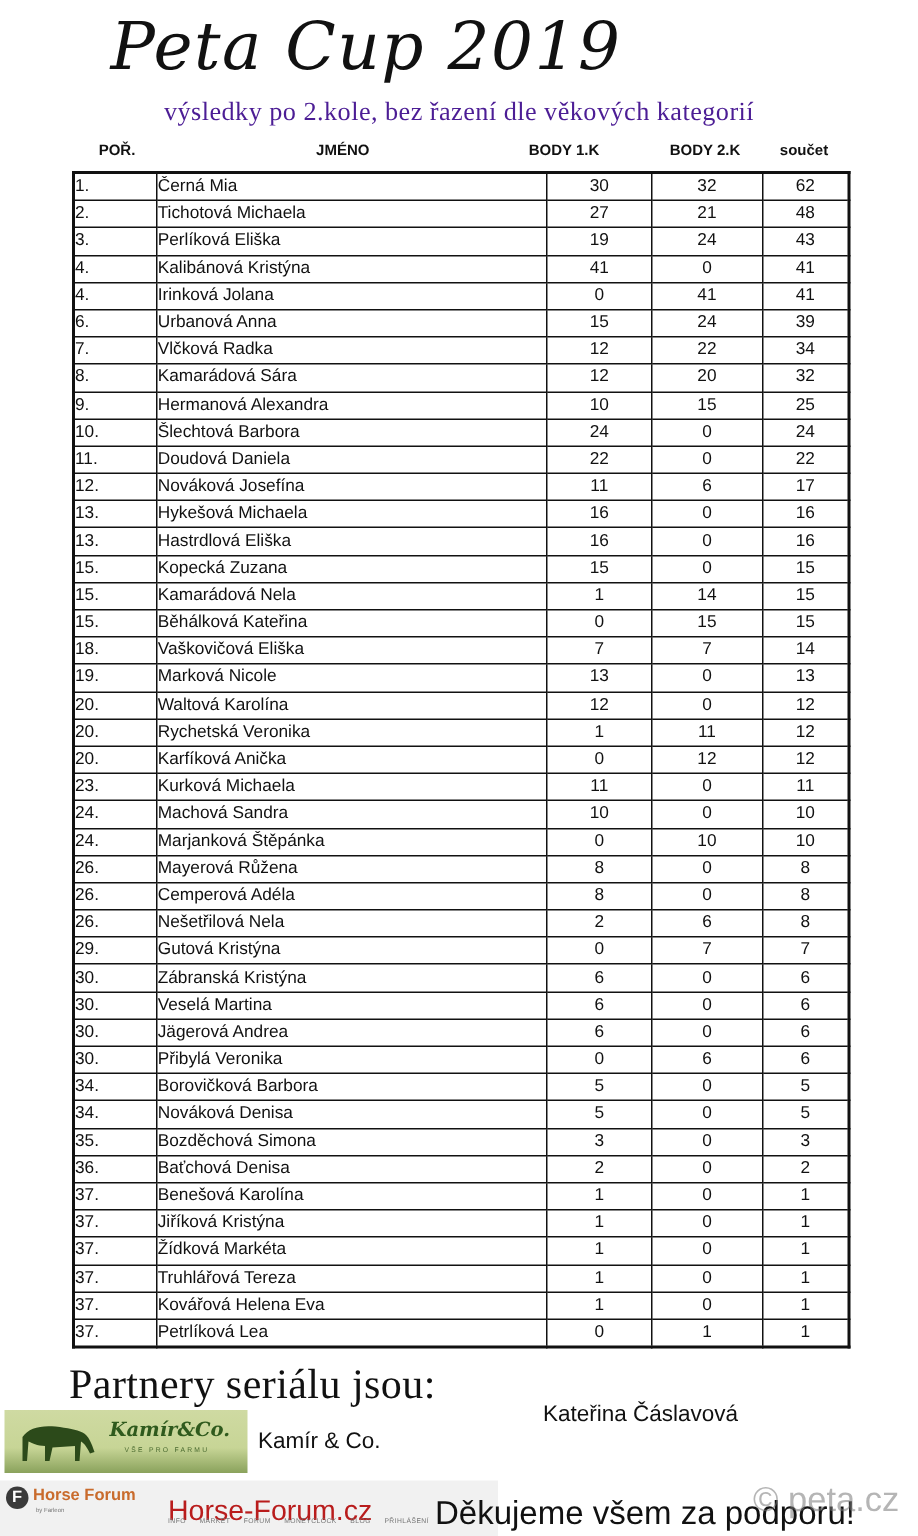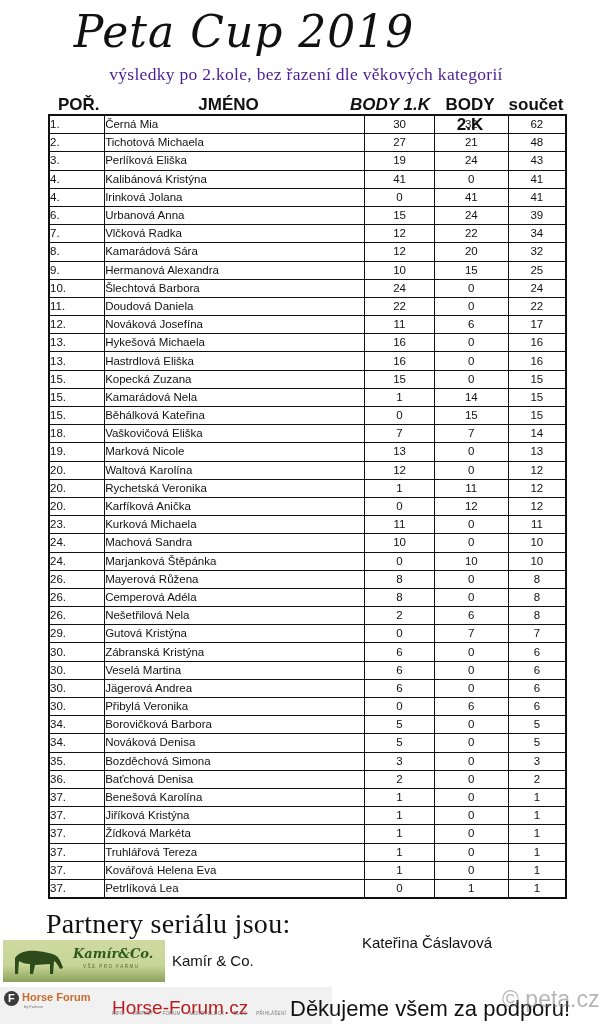--- a/index.html
+++ b/index.html
@@ -1,19 +1,19 @@
 <!DOCTYPE html>
 <html><head>
 <meta charset="utf-8">
 <style>
   html, body { margin: 0; padding: 0; background: #ffffff; }
   body { width: 612px; height: 1024px; position: relative; overflow: hidden; font-family: "Liberation Sans", sans-serif; color: #111; }
   .title { position: absolute; left: 0; top: 6px; width: 488px; text-align: center; font-family: "DejaVu Serif", serif; font-style: italic; font-size: 44px; line-height: 52px; letter-spacing: 1px; color: #111; }
   .subtitle { position: absolute; left: 0; top: 64px; width: 612px; text-align: center; font-family: "Liberation Serif", serif; font-size: 17.5px; letter-spacing: 0.3px; color: #4c1d95; }
-  .col-headers { position: absolute; top: 95px; left: 48px; width: 520px; height: 18px; font-family: "Liberation Sans", sans-serif; font-weight: bold; font-size: 17px; color: #111; }
+  .col-headers { position: absolute; top: 95px; left: 48px; width: 520px; height: 18px; font-family: "Liberation Sans", sans-serif; font-weight: bold; font-size: 10px; color: #111; }
   .col-headers span { position: absolute; top: 0; text-align: center; }
   table.results { position: absolute; left: 48px; top: 114px; width: 519px; border-collapse: collapse; border: 2px solid #111; table-layout: fixed; }
   table.results td { border: 1px solid #111; height: 17.2px; padding: 0; font-family: "Liberation Sans", sans-serif; font-size: 11.5px; line-height: 17px; }
   td.rank { width: 52px; padding-left: 2px; text-align: left; }
   td.name { width: 249px; padding-left: 4px; text-align: left; border-left: 2px solid #111; }
   td.num { text-align: center; }
   td.b1 { width: 66px; border-left: 2px solid #111; }
   td.b2 { width: 70px; border-left: 2px solid #111; }
   td.sum { width: 54px; border-left: 2px solid #111; }
   .partners-title { position: absolute; left: 46px; top: 908px; font-family: "Liberation Serif", serif; font-size: 28px; color: #111; letter-spacing: 0.3px; }
@@ -35,21 +35,21 @@
 </style>
 </head>
 <body>
 
 <div class="title">Peta Cup 2019</div>
 <div class="subtitle">výsledky po 2.kole, bez řazení dle věkových kategorií</div>
 
 <div class="col-headers">
   <span style="left:10px;width:40px;">POŘ.</span>
   <span style="left:56px;width:249px;">JMÉNO</span>
-  <span style="left:302px;width:80px;font-style:italic;">BODY 1.K</span>
+  <span style="left:288px;width:80px;">BODY 1.K</span>
   <span style="left:384px;width:76px;">BODY 2.K</span>
   <span style="left:460px;width:56px;">součet</span>
 </div>
 
 <table class="results">
   <tbody id="results-body">
       <tr>
         <td class="rank">1.</td>
         <td class="name">Černá Mia</td>
         <td class="num b1">30</td>

